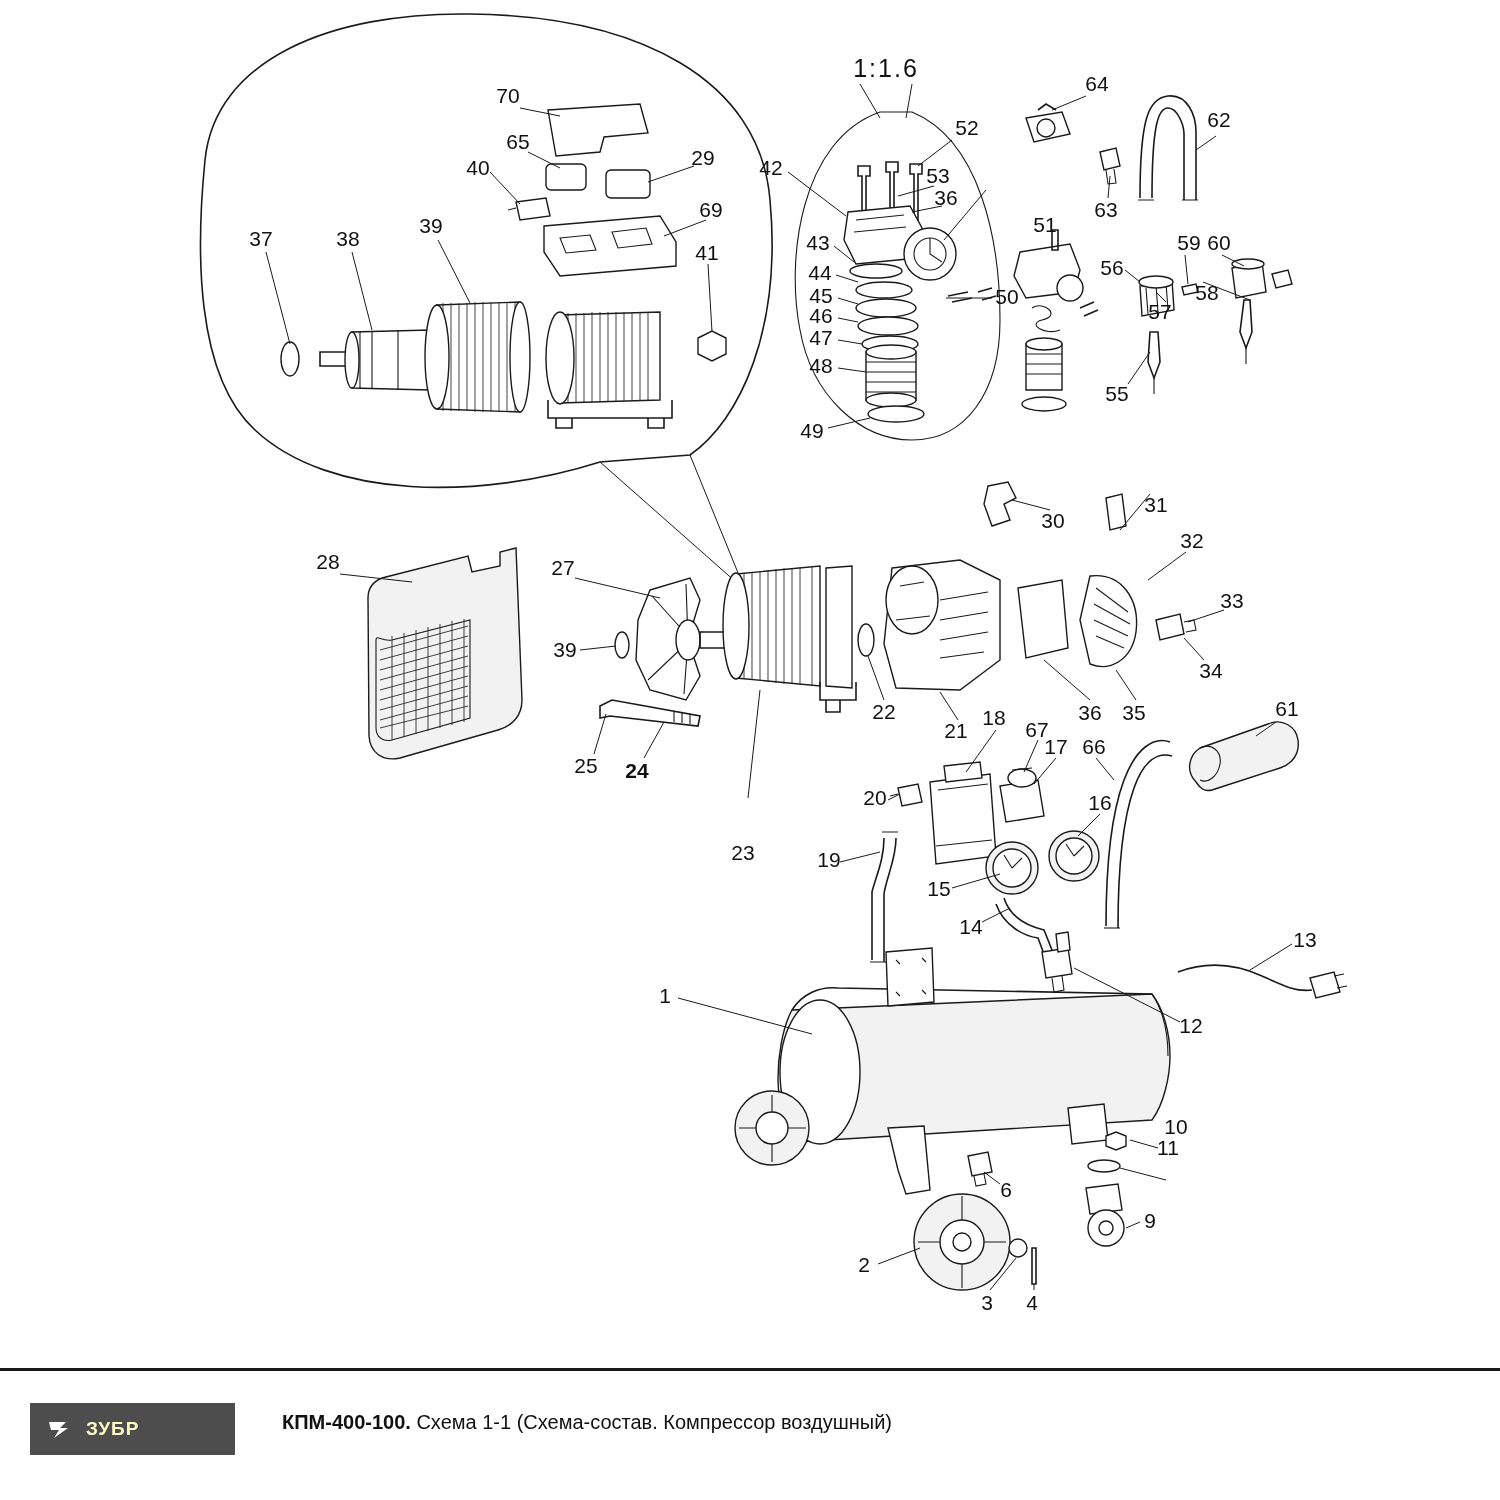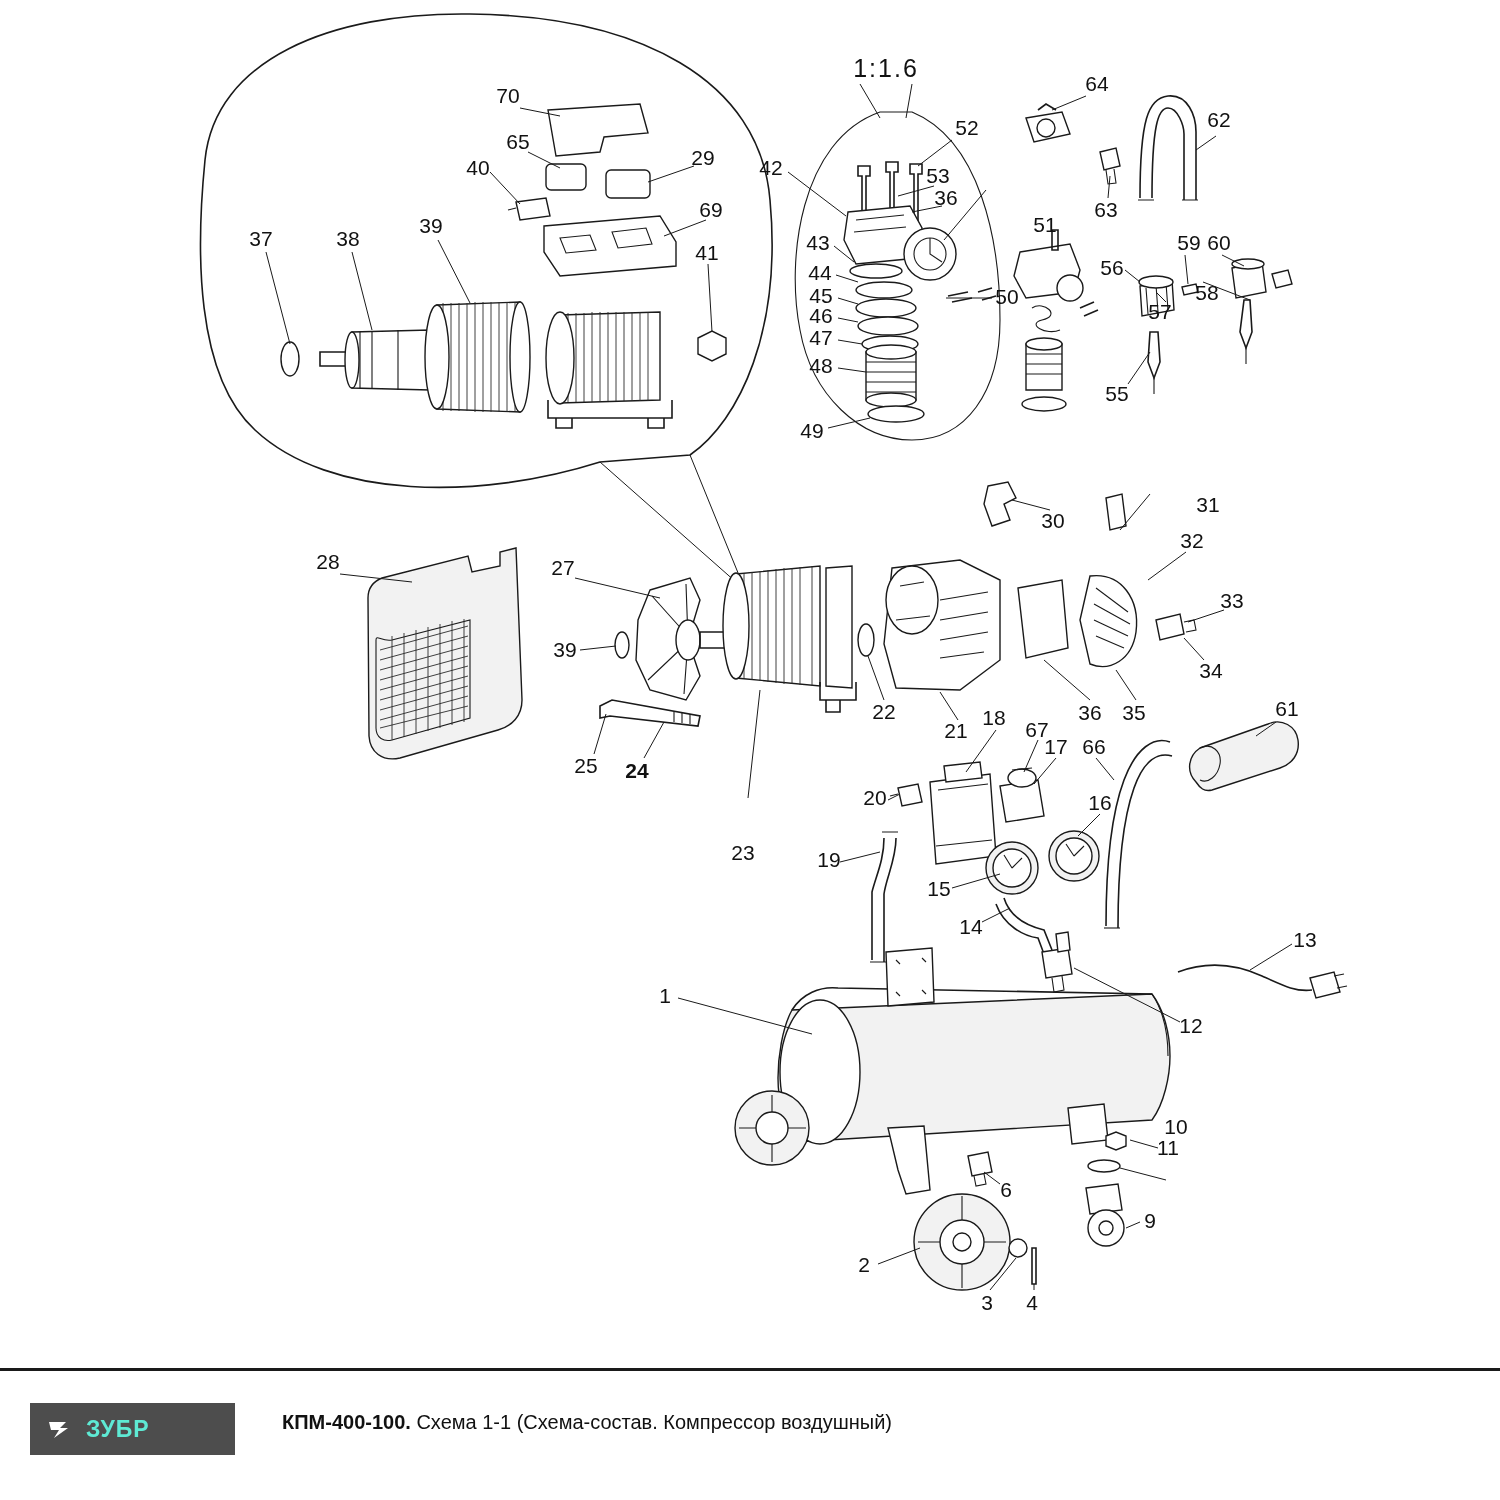--- a/index.html
+++ b/index.html
@@ -74,22 +74,22 @@
     box-sizing: border-box;
     padding-left: 16px;
   }
   #brand-badge .logo-mark {
     width: 30px;
     height: 30px;
     margin-right: 10px;
     flex: 0 0 auto;
   }
   #brand-badge .logo-text {
-    color: #5eead4;
-    font-size: 23px;
+    color: #fef9c3;
+    font-size: 19px;
     font-weight: bold;
     letter-spacing: 1px;
     font-family: "Liberation Sans", sans-serif;
   }
   #footer-caption {
     position: absolute;
     left: 282px;
     top: 40px;
     font-size: 20px;
     color: #111111;
@@ -495,21 +495,21 @@
       <div class="callout" style="left: 821px; top: 366px;">48</div>
       <div class="callout" style="left: 1007px; top: 297px;">50</div>
       <div class="callout" style="left: 812px; top: 431px;">49</div>
       <div class="callout" style="left: 1189px; top: 243px;">59</div>
       <div class="callout" style="left: 1219px; top: 243px;">60</div>
       <div class="callout" style="left: 1112px; top: 268px;">56</div>
       <div class="callout" style="left: 1207px; top: 293px;">58</div>
       <div class="callout" style="left: 1160px; top: 312px;">57</div>
       <div class="callout" style="left: 1117px; top: 394px;">55</div>
       <div class="callout" style="left: 1053px; top: 521px;">30</div>
-      <div class="callout" style="left: 1208px; top: 505px; text-align: right;">31</div>
+      <div class="callout" style="left: 1156px; top: 505px; text-align: right;">31</div>
       <div class="callout" style="left: 1192px; top: 541px;">32</div>
       <div class="callout" style="left: 1232px; top: 601px;">33</div>
       <div class="callout" style="left: 1211px; top: 671px;">34</div>
       <div class="callout" style="left: 328px; top: 562px;">28</div>
       <div class="callout" style="left: 563px; top: 568px;">27</div>
       <div class="callout" style="left: 565px; top: 650px;">39</div>
       <div class="callout" style="left: 586px; top: 766px;">25</div>
       <div class="callout" style="left: 637px; top: 771px; font-weight: bold;">24</div>
       <div class="callout" style="left: 743px; top: 811px; margin-top: 42px;">23</div>
       <div class="callout" style="left: 884px; top: 712px;">22</div>

